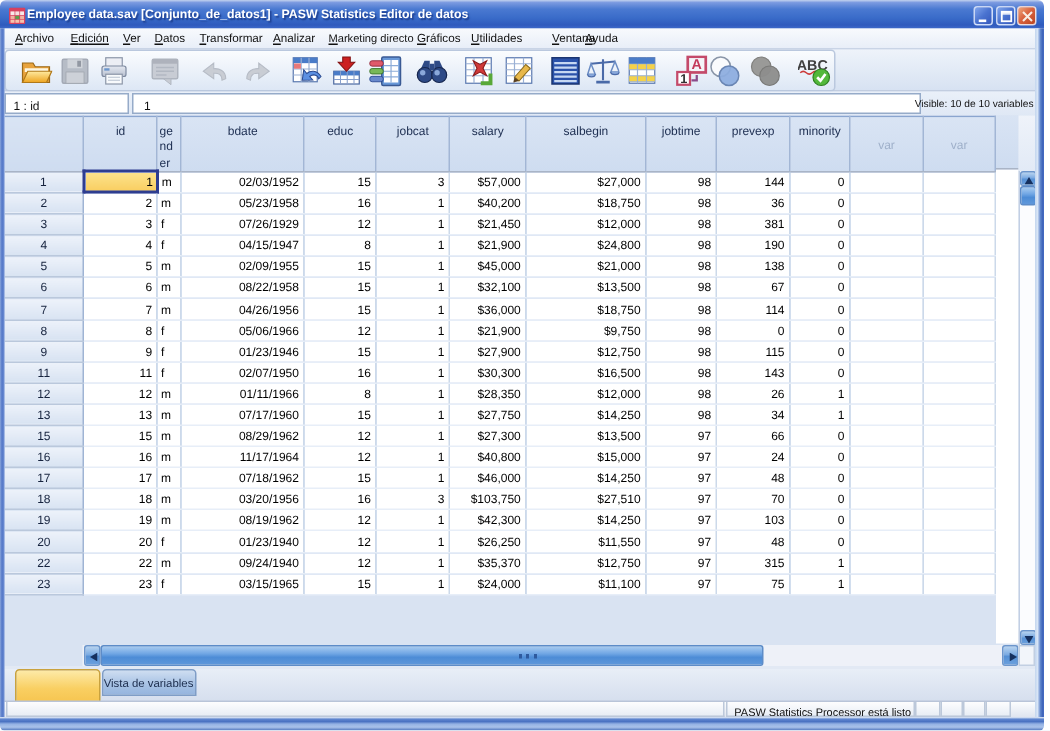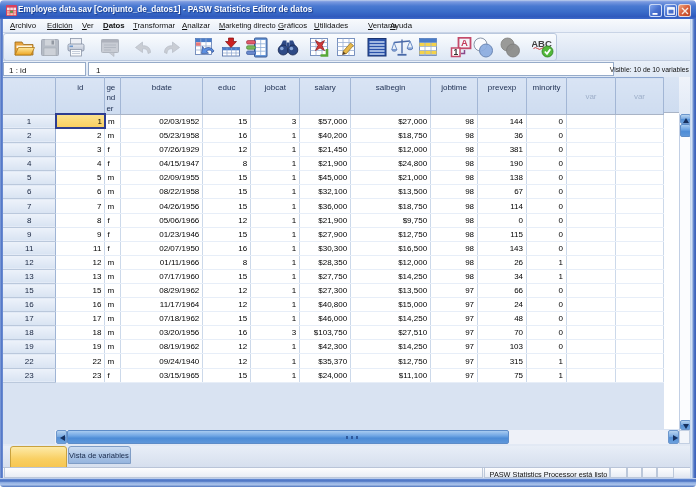--- a/index.html
+++ b/index.html
@@ -80,21 +80,21 @@
 <div class="tbtn" id="bclose" style="left:678px">
         <svg class="abs" style="left:2.2px;top:2.2px" width="8" height="8" viewBox="0 0 8 8">
           <path d="M1 1 L7 7 M7 1 L1 7" stroke="#f8ece4" stroke-width="1.4"></path>
         </svg>
       </div>
 </div>
 <div id="menubar">
 <span class="mi" style="left:7px;"><u>A</u>rchivo</span>
 <span class="mi" style="left:44px;text-decoration:underline;"><u>E</u>dición</span>
 <span class="mi" style="left:79px;"><u>V</u>er</span>
-<span class="mi" style="left:100px;font-weight:bold;"><u>D</u>atos</span>
+<span class="mi" style="left:100px;"><u>D</u>atos</span>
 <span class="mi" style="left:130px;"><u>T</u>ransformar</span>
 <span class="mi" style="left:179px;"><u>A</u>nalizar</span>
 <span class="mi" style="left:216px;font-size:7.4px;"><u>M</u>arketing directo</span>
 <span class="mi" style="left:275px;"><u>G</u>ráficos</span>
 <span class="mi" style="left:311px;"><u>U</u>tilidades</span>
 <span class="mi" style="left:365px;"><u>V</u>entana</span>
 <span class="mi" style="left:387px;"><u>A</u>yuda</span>
 </div>
 <div id="toolbar">
       <div id="tpanel"></div>
@@ -510,20 +510,35 @@
 <td class="d">1</td>
 <td class="d">$42,300</td>
 <td class="d">$14,250</td>
 <td class="d">97</td>
 <td class="d">103</td>
 <td class="d">0</td>
 <td class="e"></td>
             <td class="e"></td>
 </tr>
 <tr style="height:14.1px">
+<td class="rh">20</td>
+<td class="d">20</td>
+<td class="d g">f</td>
+<td class="d">01/23/1940</td>
+<td class="d">12</td>
+<td class="d">1</td>
+<td class="d">$26,250</td>
+<td class="d">$11,550</td>
+<td class="d">97</td>
+<td class="d">48</td>
+<td class="d">0</td>
+<td class="e"></td>
+            <td class="e"></td>
+</tr>
+<tr style="height:14.1px">
 <td class="rh">22</td>
 <td class="d">22</td>
 <td class="d g">m</td>
 <td class="d">09/24/1940</td>
 <td class="d">12</td>
 <td class="d">1</td>
 <td class="d">$35,370</td>
 <td class="d">$12,750</td>
 <td class="d">97</td>
 <td class="d">315</td>

